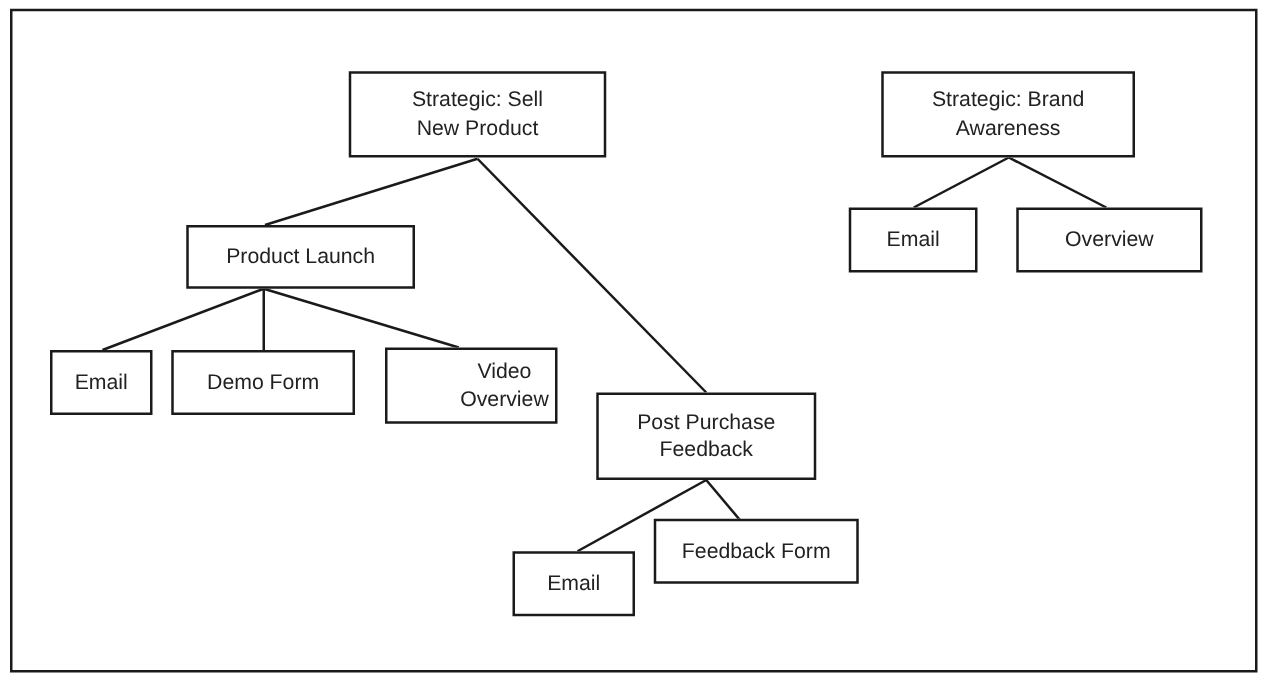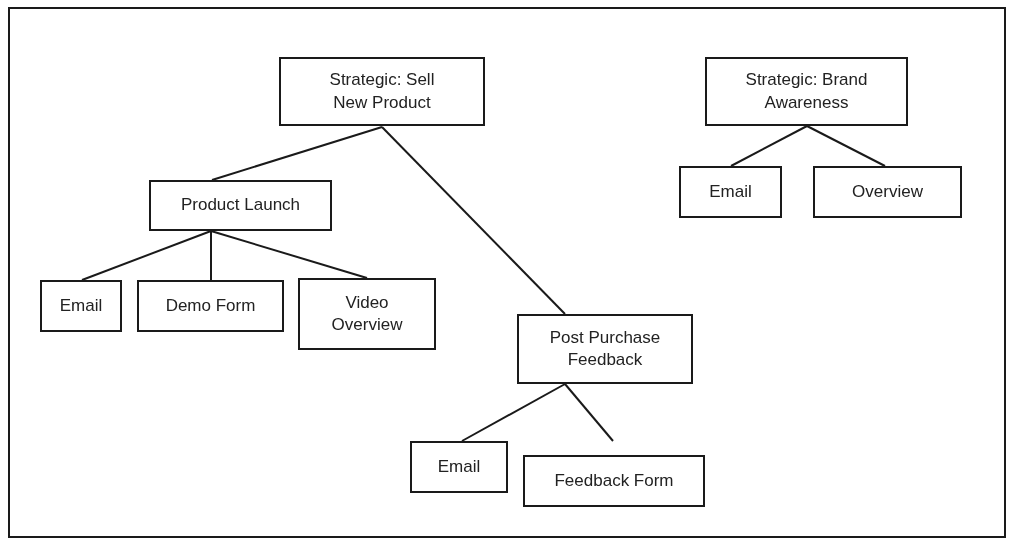--- a/index.html
+++ b/index.html
@@ -72,25 +72,25 @@
   </svg>
 
   <div class="outer-frame"></div>
 
   <div id="nodes-layer">
       <div class="node-box" style="left: 279px; top: 57px; width: 206px; height: 69px;"><span>Strategic: Sell
 New Product</span></div>
       <div class="node-box" style="left: 120px; top: 180px; width: 183px; height: 51px; margin-left: 29px;"><span>Product Launch</span></div>
       <div class="node-box" style="left: 40px; top: 280px; width: 82px; height: 52px;"><span>Email</span></div>
       <div class="node-box" style="left: 137px; top: 280px; width: 147px; height: 52px;"><span>Demo Form</span></div>
-      <div class="node-box" style="left: 298px; top: 278px; width: 138px; height: 72px;"><span>Video
+      <div class="node-box" style="left: 308px; top: 278px; width: 138px; height: 61px; justify-content: flex-end;"><span>Video
 Overview</span></div>
-      <div class="node-box" style="left: 477px; top: 314px; width: 176px; height: 70px; margin-left: 40px;"><span>Post Purchase
+      <div class="node-box" style="left: 477px; top: 314px; width: 176px; height: 70px;"><span>Post Purchase
 Feedback</span></div>
       <div class="node-box" style="left: 410px; top: 441px; width: 98px; height: 52px;"><span>Email</span></div>
-      <div class="node-box" style="left: 523px; top: 455px; width: 182px; height: 52px;"><span>Feedback Form</span></div>
+      <div class="node-box" style="left: 523px; top: 415px; width: 164px; height: 52px;"><span>Feedback Form</span></div>
       <div class="node-box" style="left: 705px; top: 57px; width: 203px; height: 69px; justify-content: center;"><span>Strategic: Brand
 Awareness</span></div>
       <div class="node-box" style="left: 679px; top: 166px; width: 103px; height: 52px;"><span>Email</span></div>
       <div class="node-box" style="left: 813px; top: 166px; width: 149px; height: 52px;"><span>Overview</span></div>
     </div>
 
 </div>
 
 </body></html>

